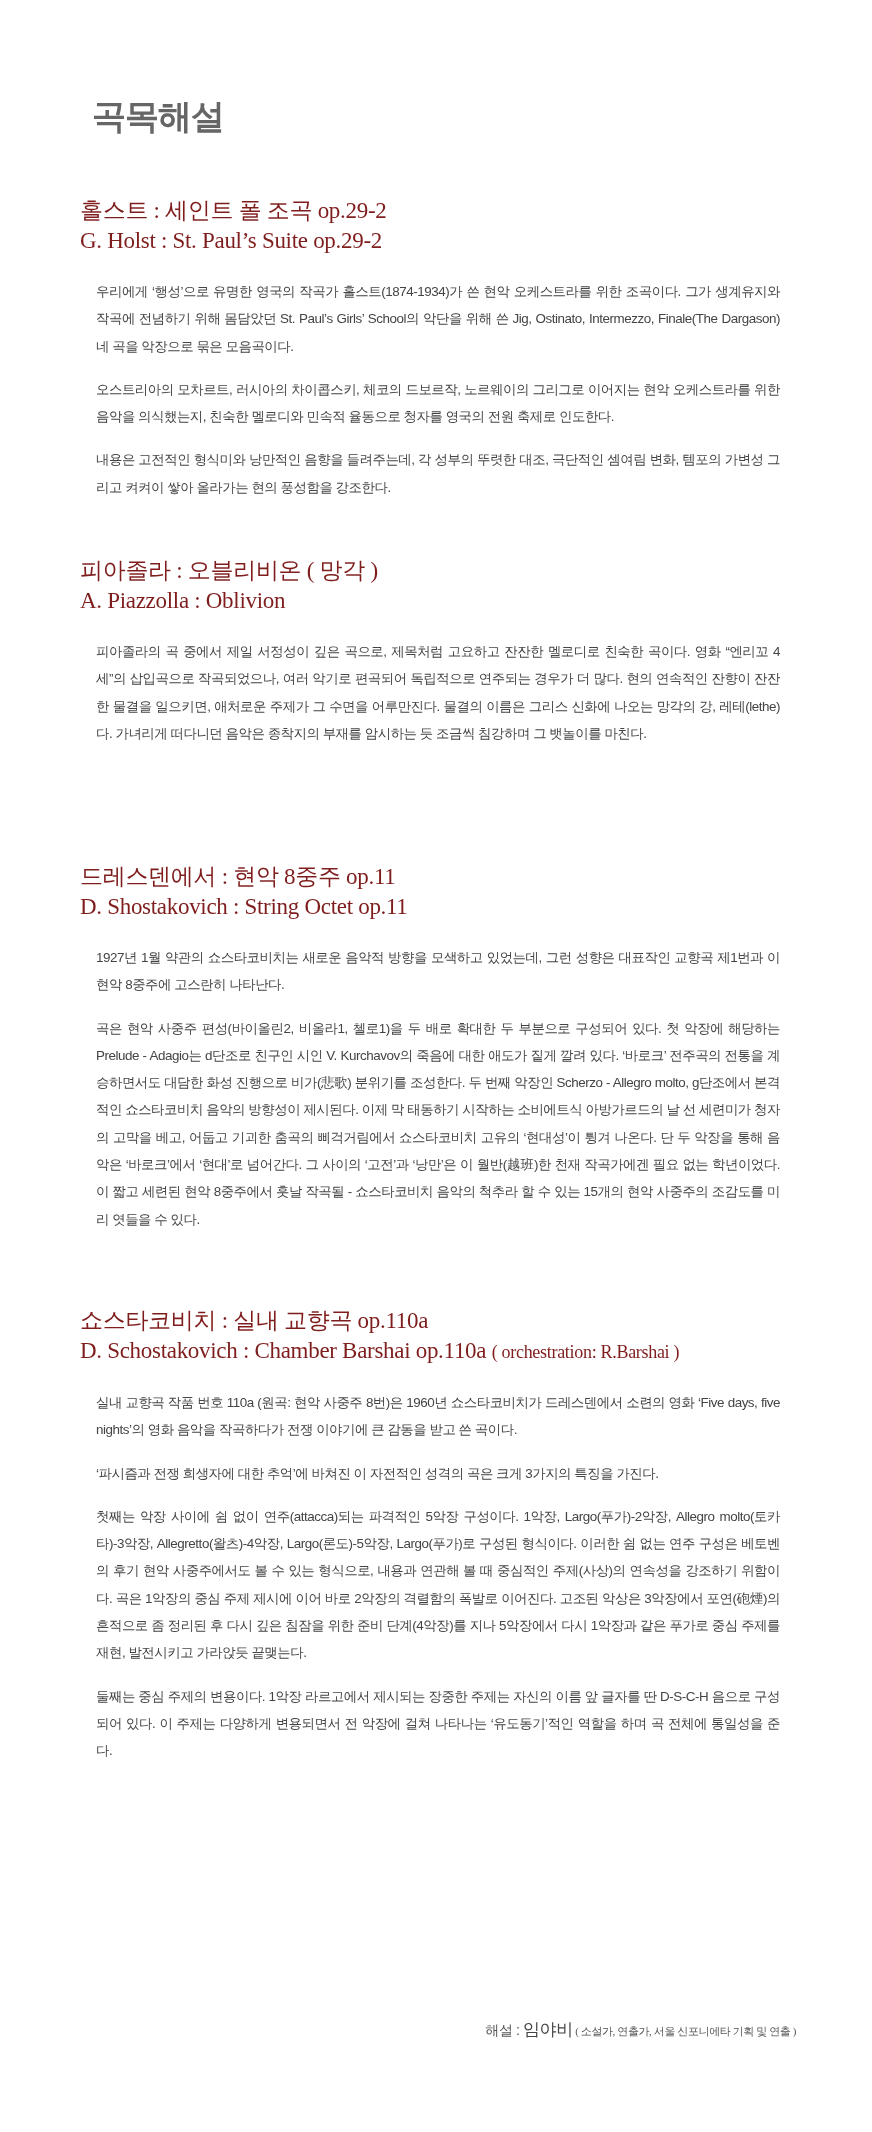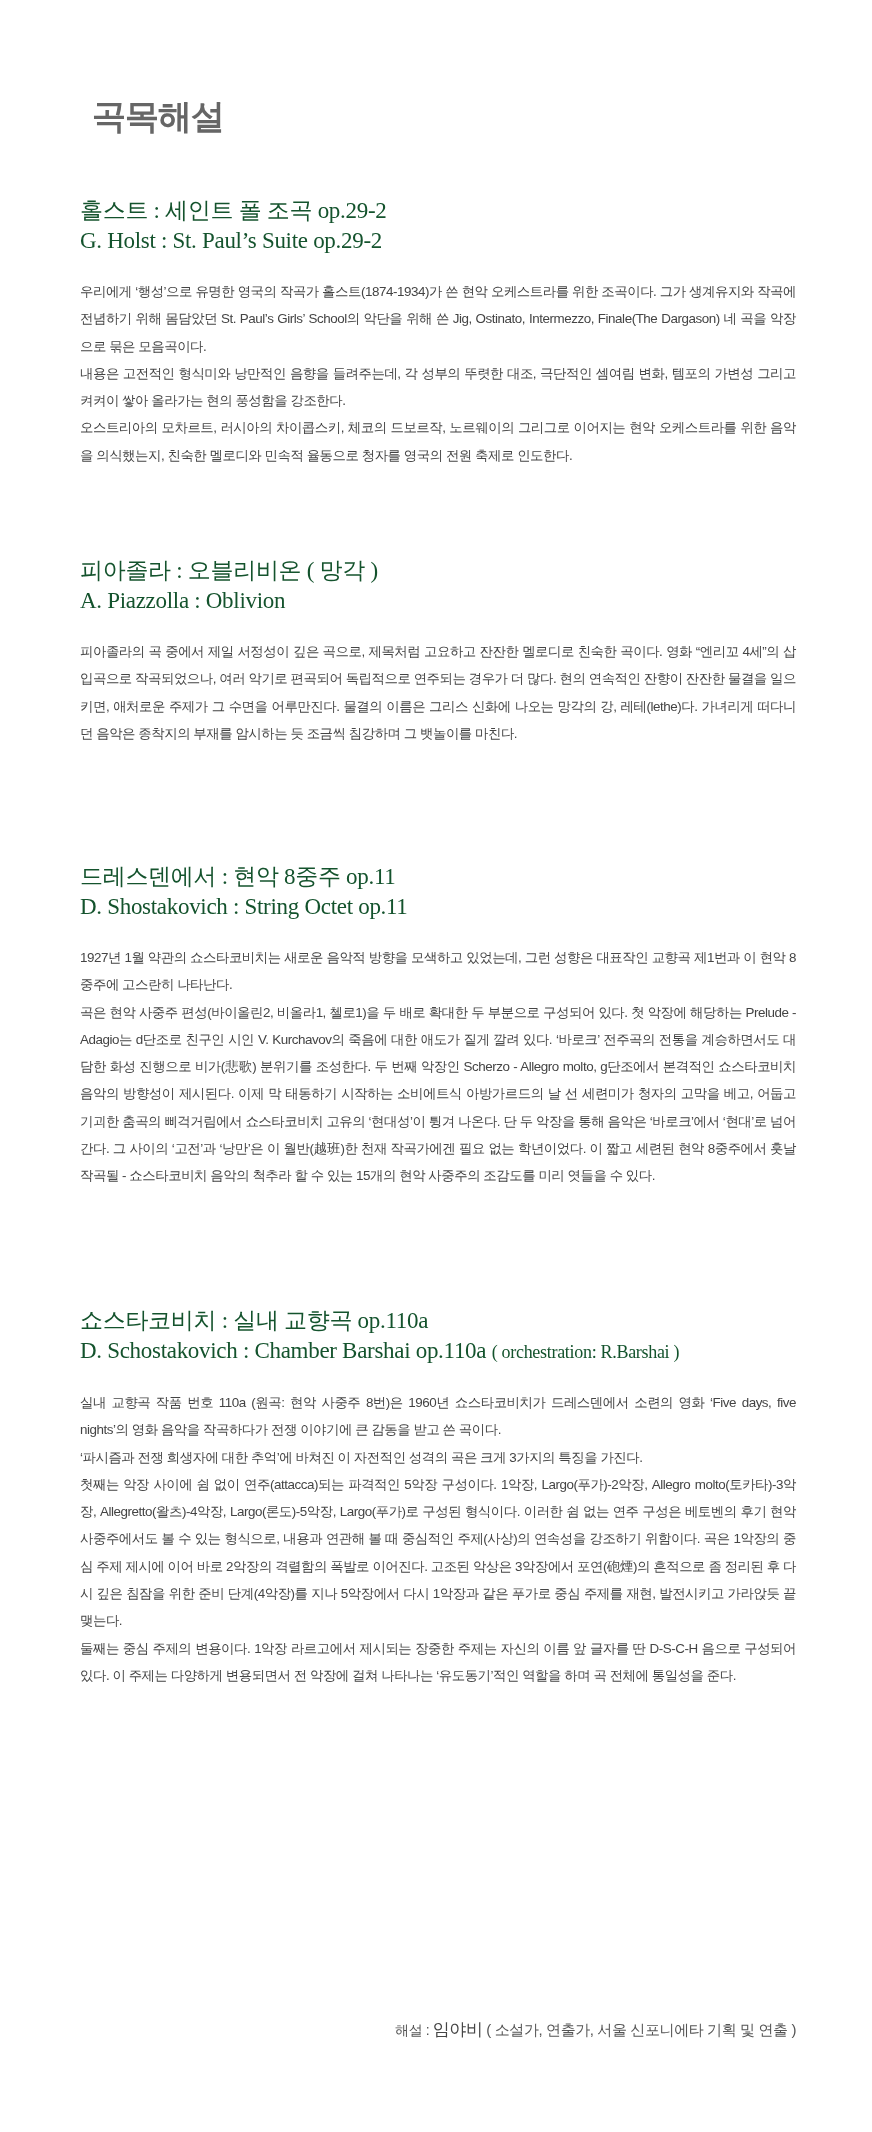--- a/index.html
+++ b/index.html
@@ -6,53 +6,53 @@
   body { width: 872px; height: 2132px; position: relative; overflow: hidden; }
   .page { position: absolute; left: 80px; top: 0; width: 716px; }
   .page-title {
     position: absolute; left: 0; top: 82px;
     font-family: "DejaVu Sans", sans-serif; font-weight: bold;
     font-size: 34px; color: #666666; letter-spacing: -1px; margin: 12px;
   }
   .section { position: absolute; left: 0; width: 716px; }
   .h-ko, .h-en {
     font-family: "Liberation Serif", "DejaVu Serif", serif;
-    color: #14532d; margin: 0; white-space: nowrap; letter-spacing: -0.3px;
+    color: #7f1d1d; margin: 0; white-space: nowrap; letter-spacing: -0.3px;
   }
   .h-ko { font-size: 23px; line-height: 30px; }
   .h-en { font-size: 23px; line-height: 30px; }
   .h-en .note { font-size: 18px; }
   .body {
     margin-top: 22px;
     font-family: "Liberation Sans", "DejaVu Sans", sans-serif;
     font-size: 13.4px; line-height: 27.3px; color: #444444;
     letter-spacing: -0.45px; text-align: justify;
   }
-  .body p { margin: 0; }
+  .body p { margin: 16px; }
   .credit {
     position: absolute; right: 76px; top: 2018px;
     font-family: "Liberation Sans", "DejaVu Sans", sans-serif;
     color: #555555; font-size: 14px; white-space: nowrap; letter-spacing: -0.4px;
   }
   .credit .name { font-size: 17px; color: #444444; margin-top: 20px; }
-  .credit .role { font-size: 15px; }
+  .credit .role { font-size: 11px; font-family: Liberation Serif, serif; }
 </style>
 </head>
 <body>
 
 <div class="page">
   <h1 class="page-title">곡목해설</h1>
 
   <div class="section" style="top:196px;">
     <div class="h-ko">홀스트 : 세인트 폴 조곡 op.29-2</div>
     <div class="h-en">G. Holst : St. Paul’s Suite op.29-2</div>
     <div class="body">
       <p>우리에게 ‘행성’으로 유명한 영국의 작곡가 홀스트(1874-1934)가 쓴 현악 오케스트라를 위한 조곡이다. 그가 생계유지와 작곡에 전념하기 위해 몸담았던 St. Paul’s Girls’ School의 악단을 위해 쓴 Jig, Ostinato, Intermezzo, Finale(The Dargason) 네 곡을 악장으로 묶은 모음곡이다.</p>
+      <p> 오스트리아의 모차르트, 러시아의 차이콥스키, 체코의 드보르작, 노르웨이의 그리그로 이어지는 현악 오케스트라를 위한 음악을 의식했는지, 친숙한 멜로디와 민속적 율동으로 청자를 영국의 전원 축제로 인도한다.</p>
       <p> 내용은 고전적인 형식미와 낭만적인 음향을 들려주는데, 각 성부의 뚜렷한 대조, 극단적인 셈여림 변화, 템포의 가변성 그리고 켜켜이 쌓아 올라가는 현의 풍성함을 강조한다.</p>
-      <p> 오스트리아의 모차르트, 러시아의 차이콥스키, 체코의 드보르작, 노르웨이의 그리그로 이어지는 현악 오케스트라를 위한 음악을 의식했는지, 친숙한 멜로디와 민속적 율동으로 청자를 영국의 전원 축제로 인도한다.</p>
     </div>
   </div>
 
   <div class="section" style="top:556px;">
     <div class="h-ko">피아졸라 : 오블리비온 ( 망각 )</div>
     <div class="h-en">A. Piazzolla : Oblivion</div>
     <div class="body">
       <p>피아졸라의 곡 중에서 제일 서정성이 깊은 곡으로, 제목처럼 고요하고 잔잔한 멜로디로 친숙한 곡이다. 영화 “엔리꼬 4세”의 삽입곡으로 작곡되었으나, 여러 악기로 편곡되어 독립적으로 연주되는 경우가 더 많다. 현의 연속적인 잔향이 잔잔한 물결을 일으키면, 애처로운 주제가 그 수면을 어루만진다. 물결의 이름은 그리스 신화에 나오는 망각의 강, 레테(lethe)다. 가녀리게 떠다니던 음악은 종착지의 부재를 암시하는 듯 조금씩 침강하며 그 뱃놀이를 마친다.</p>
     </div>
   </div>

